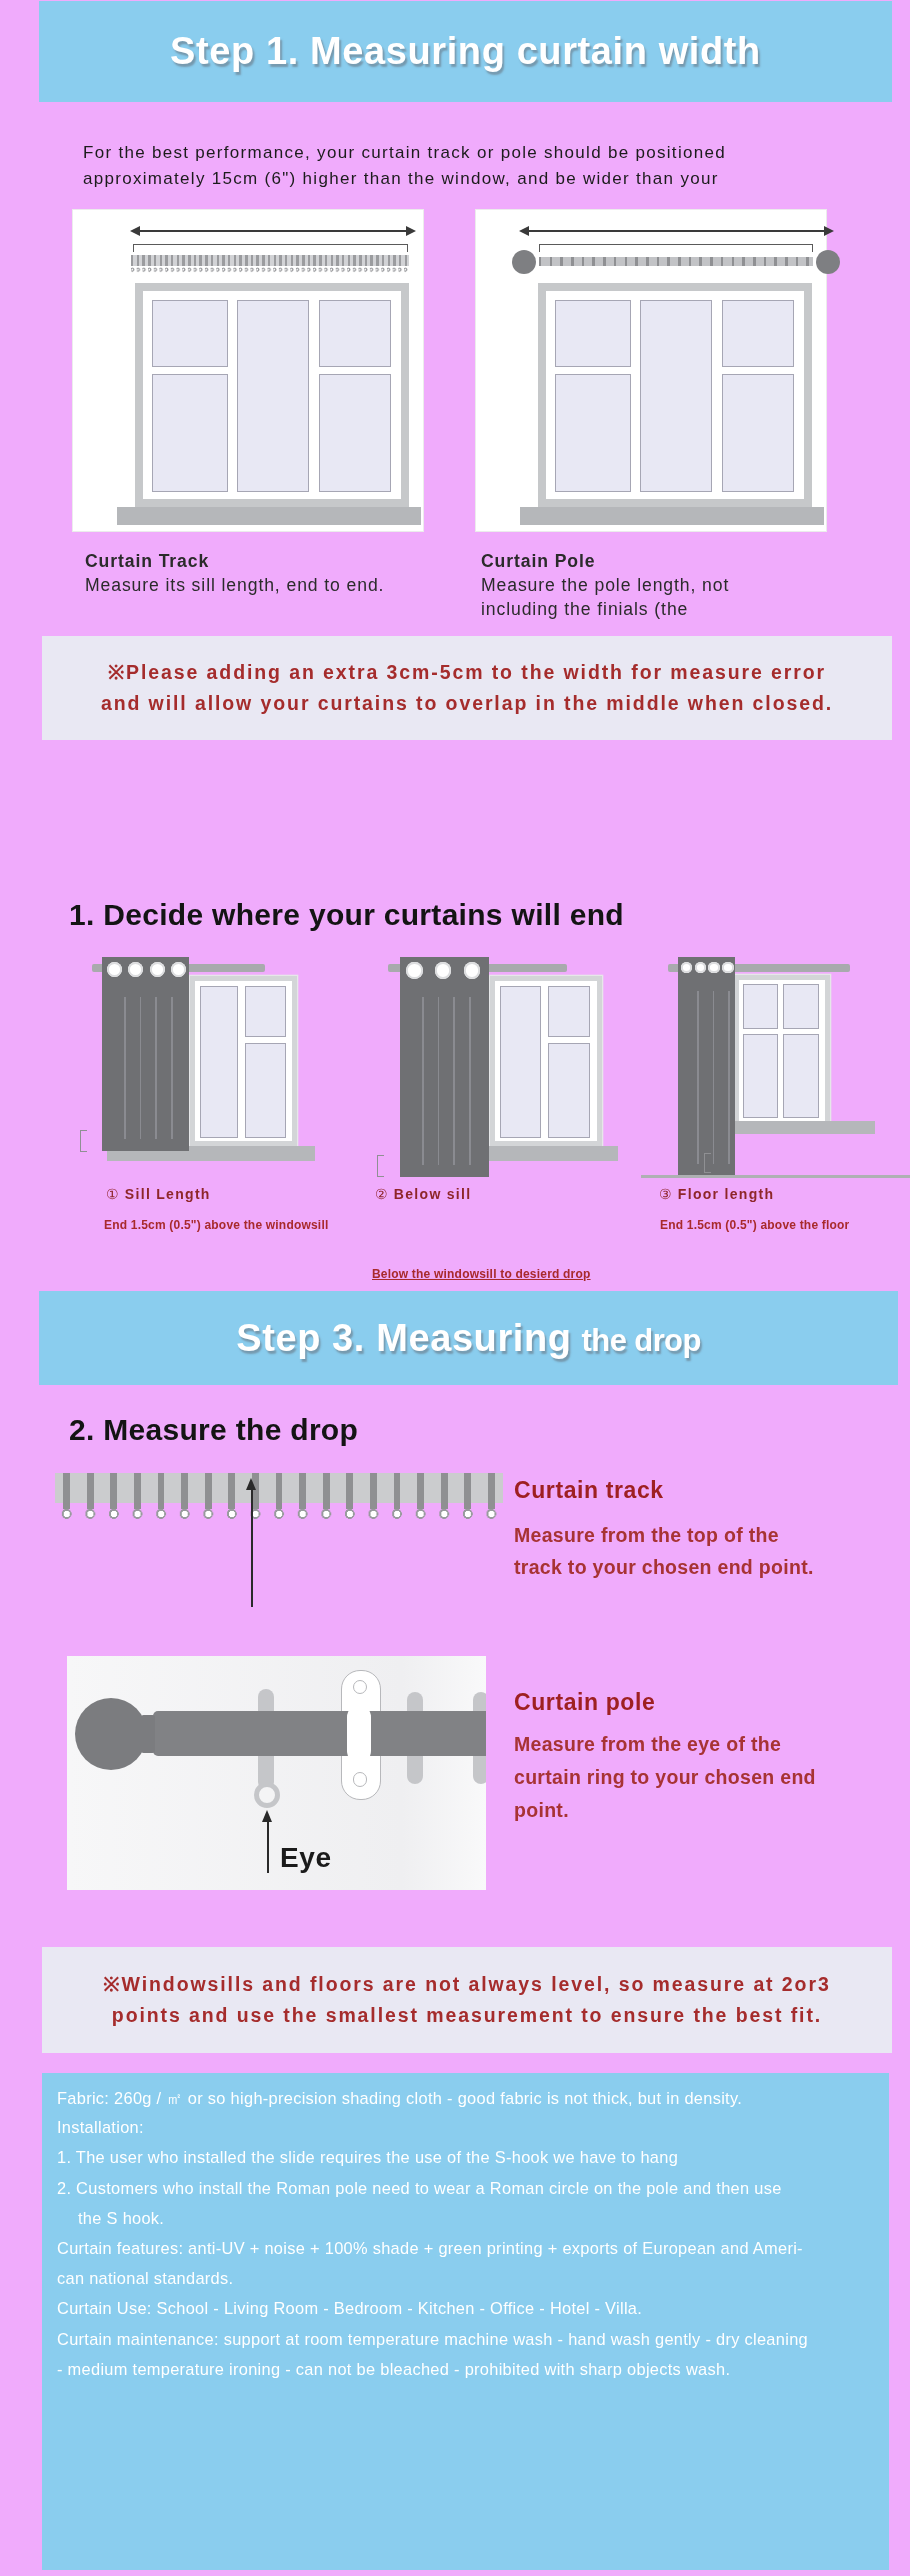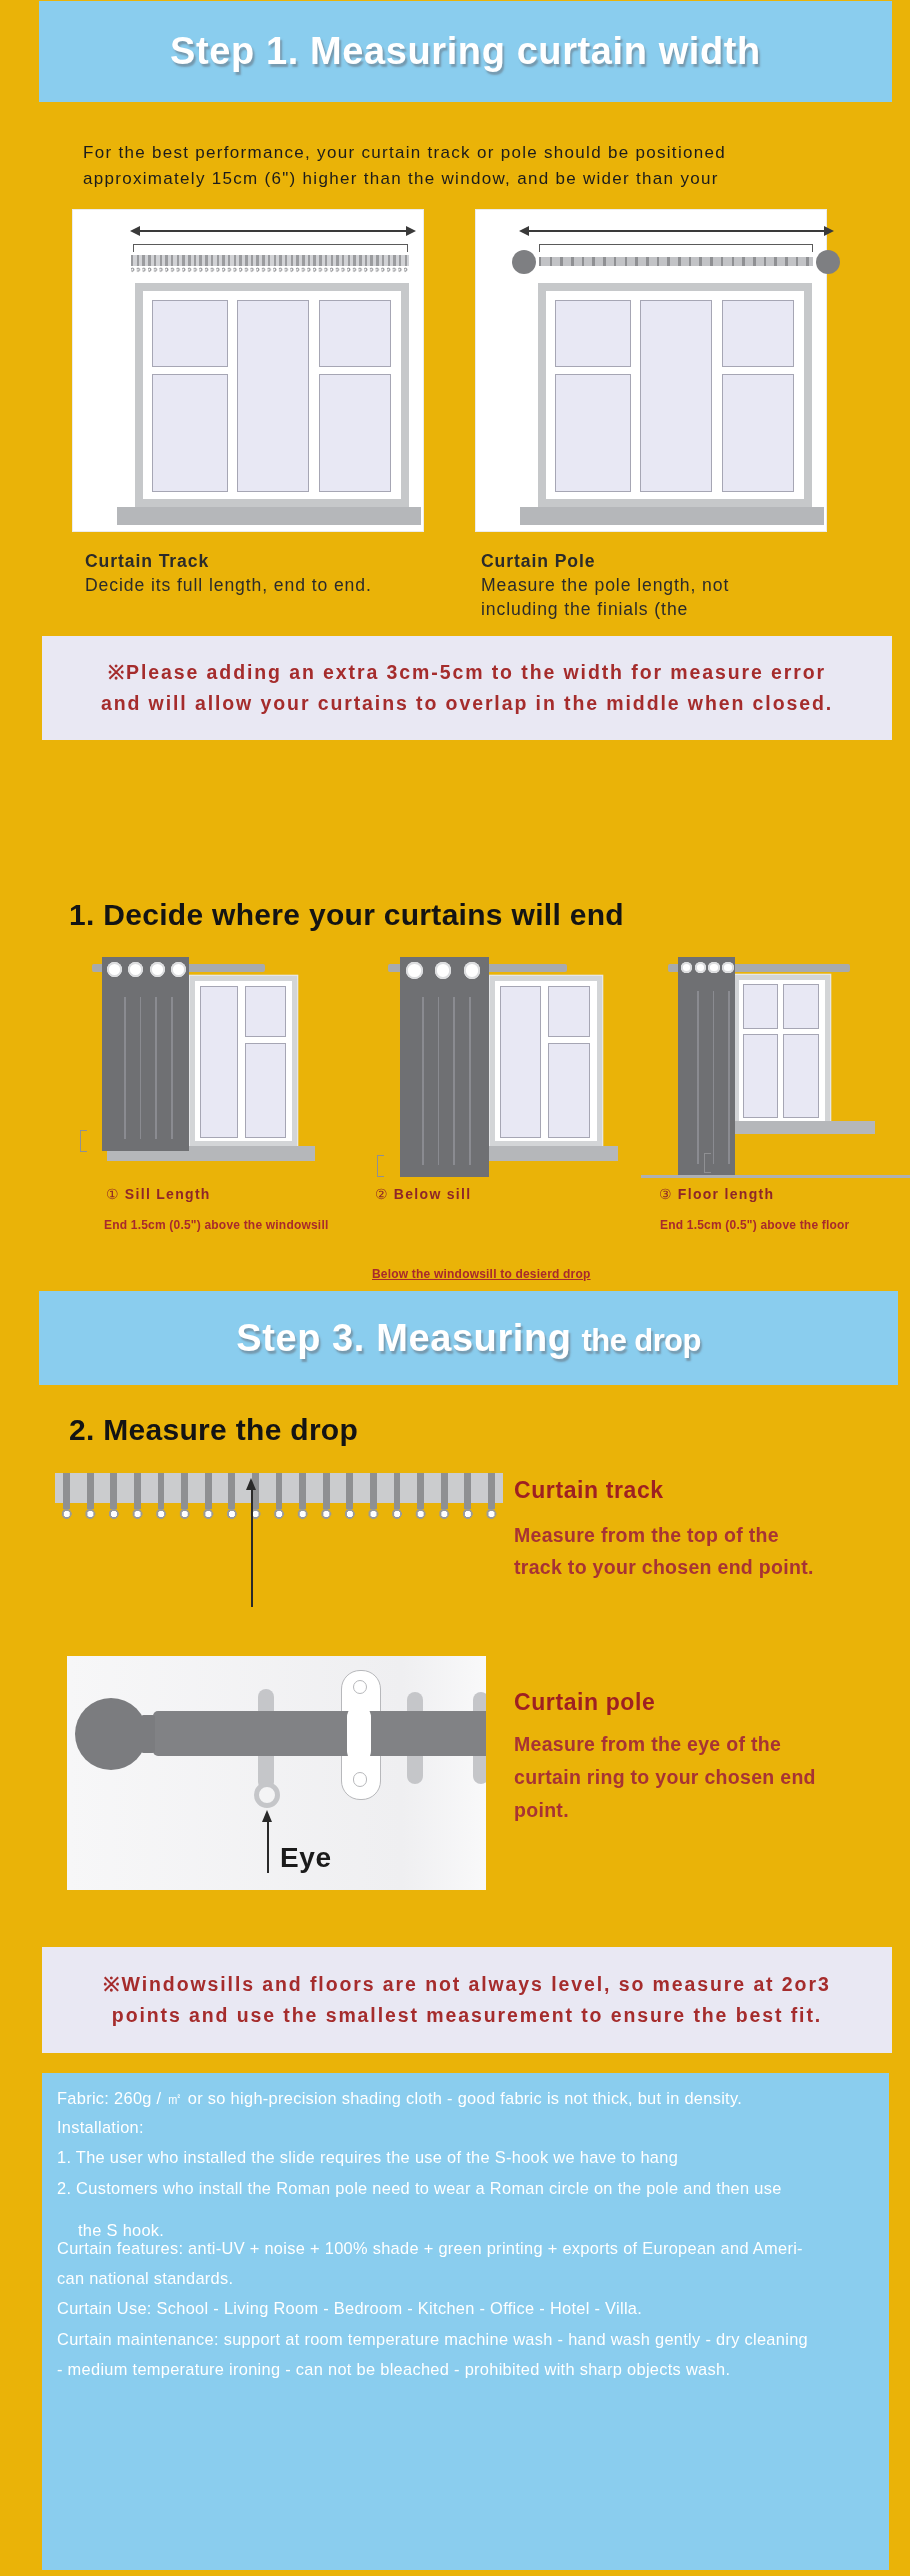--- a/index.html
+++ b/index.html
@@ -1,18 +1,18 @@
 <!DOCTYPE html>
 <html style="font-size:10px"><head>
 <meta charset="utf-8">
 <style>
   html,body { margin:0; padding:0; background:#ffffff; }
   .page {
     position:relative; width:910px; height:2576px; margin:0 auto;
-    background:#eab308; overflow:hidden;
+    background:#f0abfc; overflow:hidden;
     font-family:"Liberation Sans", sans-serif; color:#222;
   }
   .abs { position:absolute; }
 
   
   .banner {
     background:#8acdee; display:flex; align-items:center; justify-content:center;
   }
   .banner .title {
     color:#ffffff; font-weight:bold; font-size:38px; letter-spacing:0.6px;
@@ -172,21 +172,21 @@
         <div class="pane" style="left:8.8px; top:83px; width:74px; height:116px;"></div>
         <div class="pane" style="left:94px; top:8.8px; width:70px; height:190px;"></div>
         <div class="pane" style="left:176px; top:8.8px; width:70px; height:65px;"></div>
         <div class="pane" style="left:176px; top:83px; width:70px; height:116px;"></div>
       </div>
     </div>
     <div class="abs sill" style="left:44px; top:297px; width:304px; height:17.6px;"></div>
   </div>
 
   <div class="abs caption" style="left:85px; top:551px; font-weight:bold;">Curtain Track</div>
-  <div class="abs caption" style="left:85px; top:575px;">Decide its full length, end to end.</div>
+  <div class="abs caption" style="left:85px; top:575px;">Measure its sill length, end to end.</div>
   <div class="abs caption" style="left:481px; top:551px; font-weight:bold;">Curtain Pole</div>
   <div class="abs caption" style="left:481px; top:575px;">Measure the pole length, not</div>
   <div class="abs caption" style="left:481px; top:599px;">including the finials (the</div>
 
   <div class="abs note" style="left:42px; top:636px; width:850px; height:104px;">
     <div>※Please adding an extra 3cm-5cm to the width for measure error</div>
     <div>and will allow your curtains to overlap in the middle when closed.</div>
   </div>
 
 
@@ -302,21 +302,21 @@
   <div class="abs note" style="left:42px; top:1947px; width:850px; height:106px;">
     <div>※Windowsills and floors are not always level, so measure at 2or3</div>
     <div>points and use the smallest measurement to ensure the best fit.</div>
   </div>
 
   <div class="abs footer" style="left:42px; top:2073px; width:847px; height:497px;">
     <div class="fline" style="top:15px;">Fabric: 260g / ㎡ or so high-precision shading cloth - good fabric is not thick, but in density.</div>
     <div class="fline" style="top:45px;">Installation:</div>
     <div class="fline" style="top:75px;">1. The user who installed the slide requires the use of the S-hook we have to hang</div>
     <div class="fline" style="top:106px;">2. Customers who install the Roman pole need to wear a Roman circle on the pole and then use</div>
-    <div class="fline indent" style="top:148px;">the S hook.</div>
+    <div class="fline indent" style="top:136px;">the S hook.</div>
     <div class="fline" style="top:166px;">Curtain features: anti-UV + noise + 100% shade + green printing + exports of European and Ameri-</div>
     <div class="fline" style="top:196px;">can national standards.</div>
     <div class="fline" style="top:226px;">Curtain Use: School - Living Room - Bedroom - Kitchen - Office - Hotel - Villa.</div>
     <div class="fline" style="top:257px;">Curtain maintenance: support at room temperature machine wash - hand wash gently - dry cleaning</div>
     <div class="fline" style="top:287px;">- medium temperature ironing - can not be bleached - prohibited with sharp objects wash.</div>
   </div>
 
 </div>
 
 

